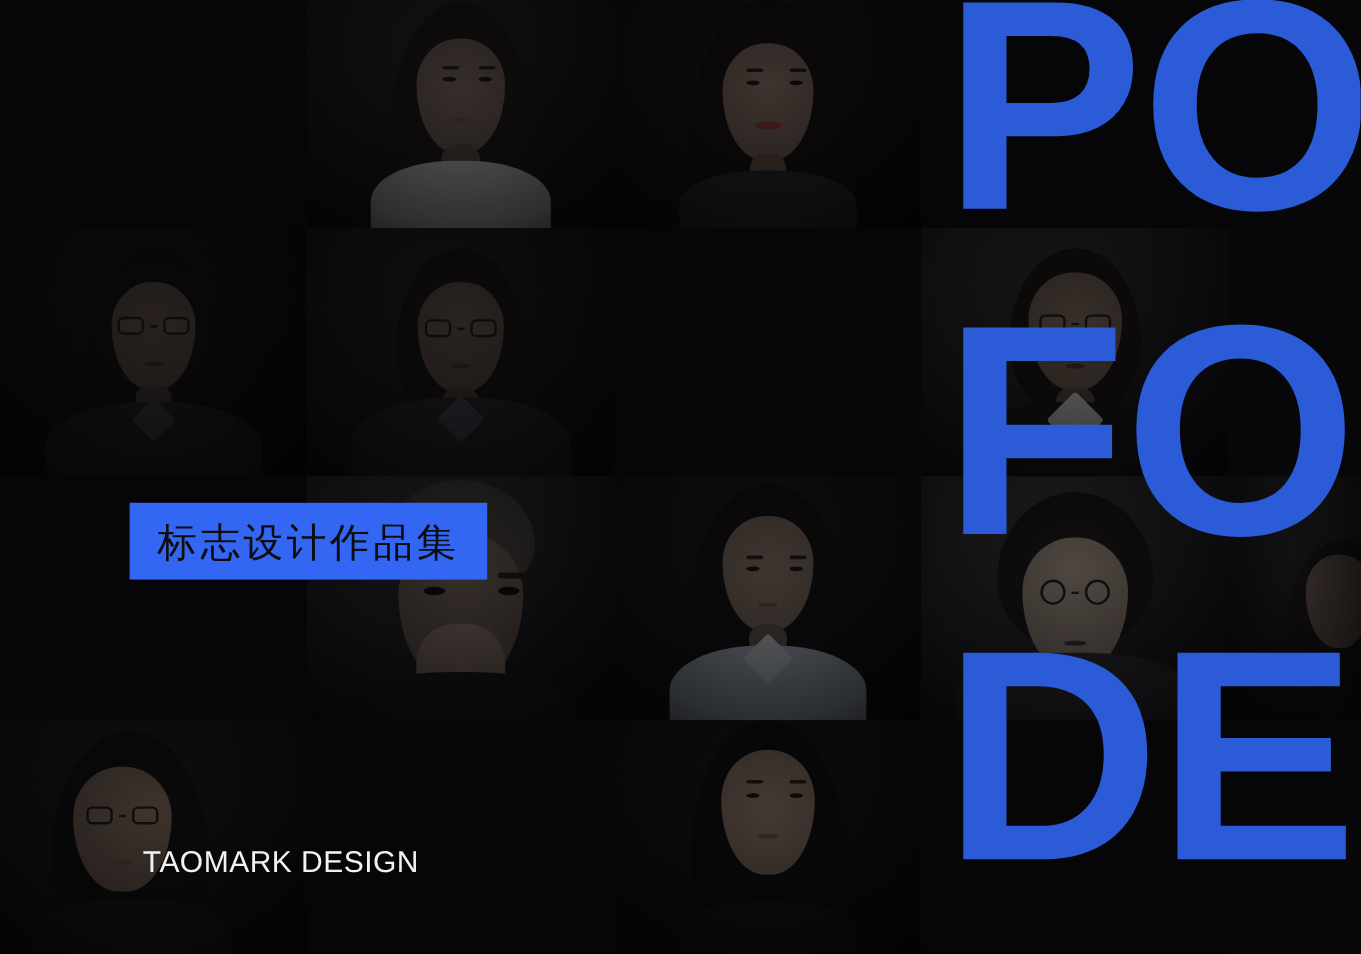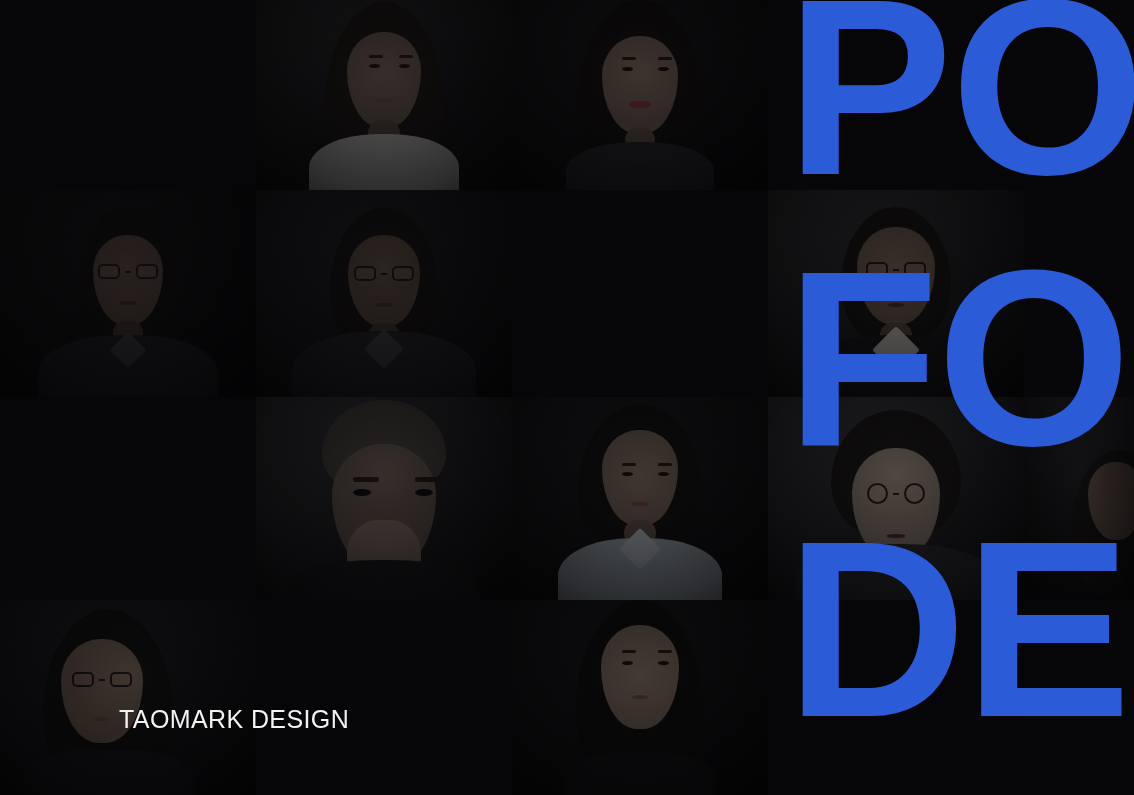--- a/index.html
+++ b/index.html
@@ -394,16 +394,19 @@
 
   <div class="dark-overlay"></div>
 
   <div class="bigletters">
     <span class="lrow">PO</span>
     <span class="lrow">FO</span>
     <span class="lrow">DE</span>
   </div>
 
 
+  <div class="subtitle-badge">
+    <span>标志设计作品集</span>
+  </div>
 
   <div class="footer-brand">TAOMARK DESIGN</div>
 
 </div>
 
 </body></html>

